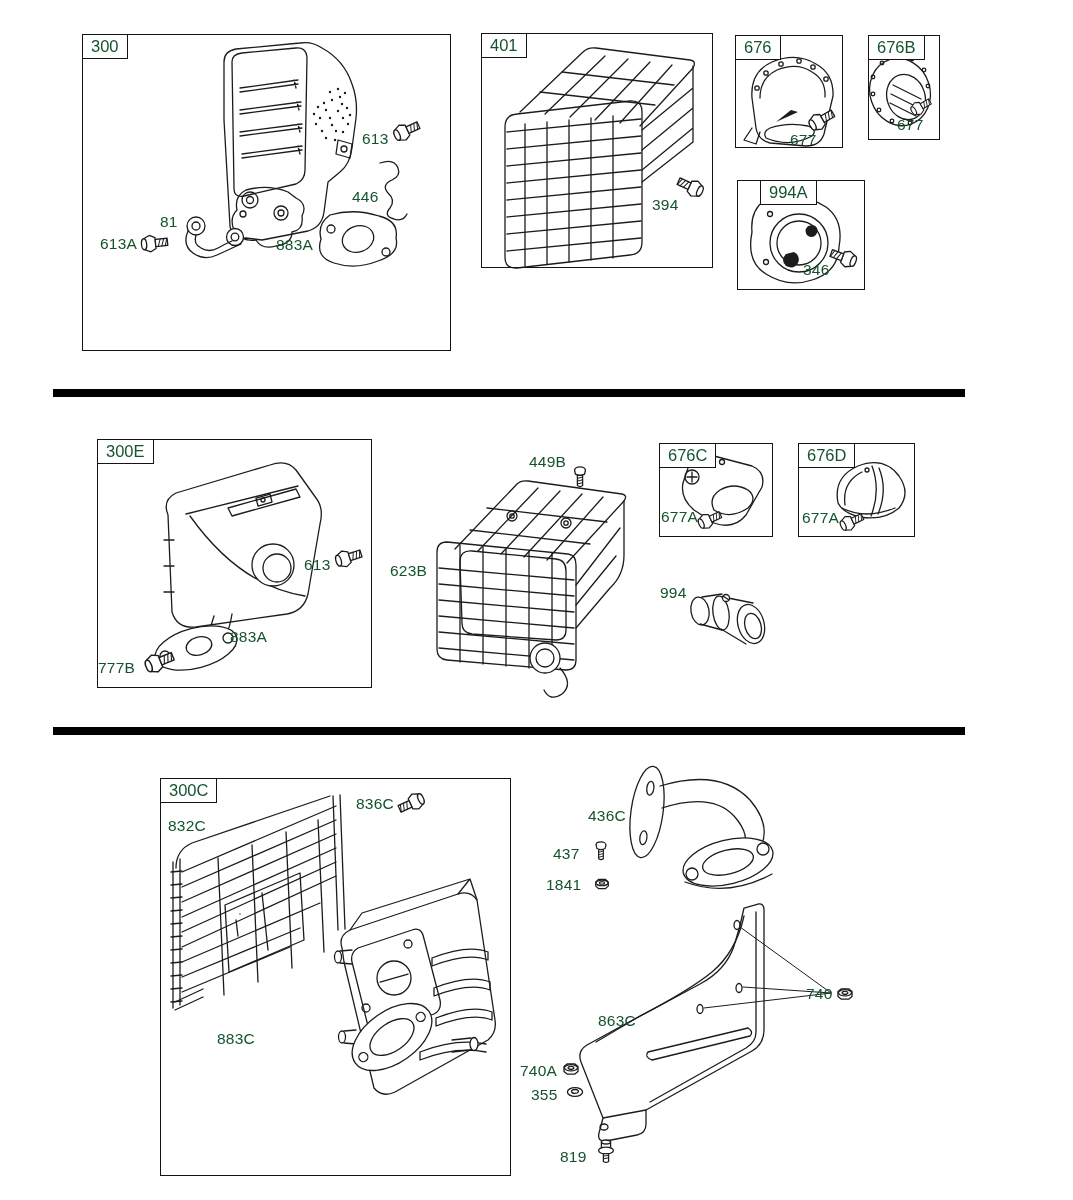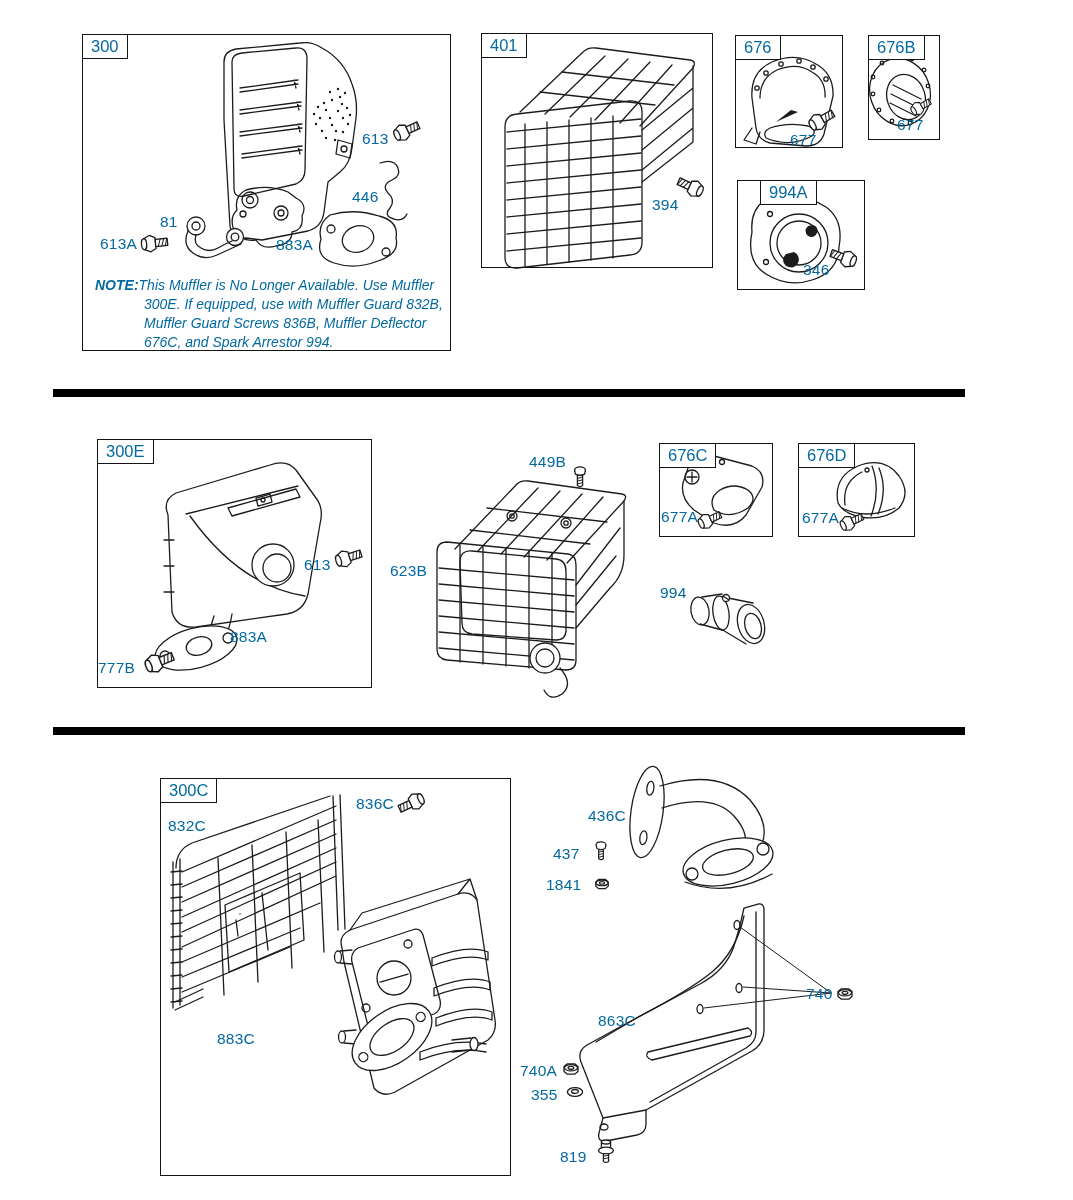--- a/index.html
+++ b/index.html
@@ -1,18 +1,18 @@
 <!DOCTYPE html>
 <html><head>
 <meta charset="utf-8">
 <style>
   *{box-sizing:border-box}
   html,body{margin:0;padding:0;background:#fff}
   .stage{position:relative;width:997px;height:1200px;background:#fff;
-         font-family:"Liberation Sans",sans-serif;color:#0369a1;overflow:hidden}
+         font-family:"Liberation Sans",sans-serif;color:#14532d;overflow:hidden}
   .art{position:absolute;left:0;top:0;z-index:1}
   .pbox{position:absolute;border:1.7px solid #141414;background:transparent;z-index:2}
   .tab{position:absolute;border:1.7px solid #141414;background:#fff;padding:2px 8px 3px 8px;
        font-size:16.5px;line-height:1.1;z-index:4}
   .lbl{position:absolute;font-size:15.5px;letter-spacing:.2px;white-space:nowrap;z-index:3}
   .note{position:absolute;font-style:italic;font-size:14px;line-height:19px;
         padding-left:49px;text-indent:-49px;z-index:3}
   .note .nh{font-weight:700}
   .note .nb{white-space:pre-line}
   .divider{position:absolute;left:53px;width:912px;height:8px;background:#000;z-index:2}
@@ -343,20 +343,14 @@
   <div class="lbl" style="left:217px;top:1030px">883C</div>
   <div class="lbl" style="left:588px;top:807px">436C</div>
   <div class="lbl" style="left:553px;top:845px">437</div>
   <div class="lbl" style="left:546px;top:876px">1841</div>
   <div class="lbl" style="left:598px;top:1012px">863C</div>
   <div class="lbl" style="left:806px;top:985px">740</div>
   <div class="lbl" style="left:520px;top:1062px">740A</div>
   <div class="lbl" style="left:531px;top:1086px">355</div>
   <div class="lbl" style="left:560px;top:1148px">819</div>
 
-  <div class="note" style="left:95px;top:276px;width:372px">
-    <span class="nh">NOTE:</span><span class="nb">This Muffler is No Longer Available. Use Muffler
-300E. If equipped, use with Muffler Guard 832B,
-Muffler Guard Screws 836B, Muffler Deflector
-676C, and Spark Arrestor 994.</span>
-  </div>
 
 </div>
 
 </body></html>

